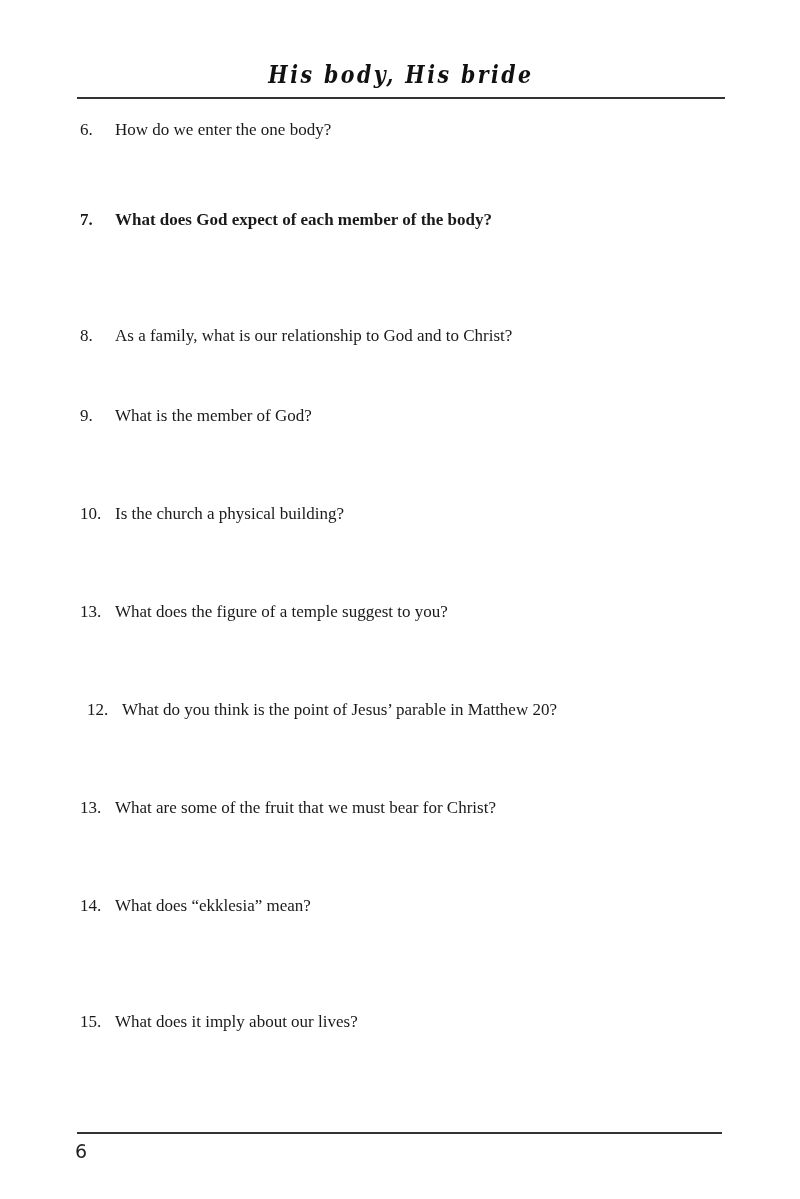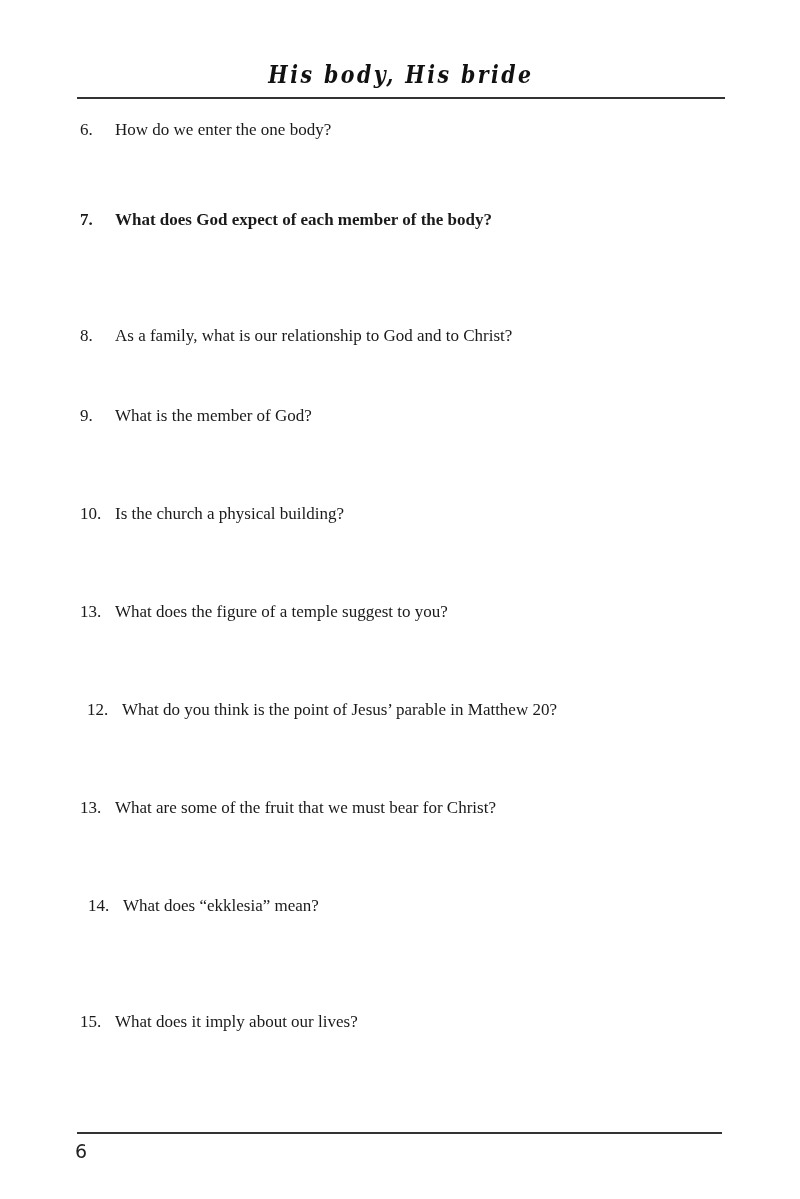--- a/index.html
+++ b/index.html
@@ -17,17 +17,17 @@
 <div class="rule" style="left:77px; width:648px; top:97px;"></div>
 
 <div class="q" style="top:120px;"><span class="num">6.</span><span>How do we enter the one body?</span></div>
 <div class="q" style="top:210px;font-weight:bold;"><span class="num">7.</span><span>What does God expect of each member of the body?</span></div>
 <div class="q" style="top:326px;"><span class="num">8.</span><span>As a family, what is our relationship to God and to Christ?</span></div>
 <div class="q" style="top:406px;"><span class="num">9.</span><span>What is the member of God?</span></div>
 <div class="q" style="top:504px;"><span class="num">10.</span><span>Is the church a physical building?</span></div>
 <div class="q" style="top:602px;"><span class="num">13.</span><span>What does the figure of a temple suggest to you?</span></div>
 <div class="q" style="top:700px;margin-left:7px;"><span class="num">12.</span><span>What do you think is the point of Jesus’ parable in Matthew 20?</span></div>
 <div class="q" style="top:798px;"><span class="num">13.</span><span>What are some of the fruit that we must bear for Christ?</span></div>
-<div class="q" style="top:896px;margin-left:8px;"><span class="num">14.</span><span>What does “ekklesia” mean?</span></div>
+<div class="q" style="top:896px;"><span class="num">14.</span><span>What does “ekklesia” mean?</span></div>
 <div class="q" style="top:1012px;"><span class="num">15.</span><span>What does it imply about our lives?</span></div>
 
 <div class="rule" style="left:77px; width:645px; top:1132px;"></div>
 <div class="page-num">6</div>
 
 </body></html>

